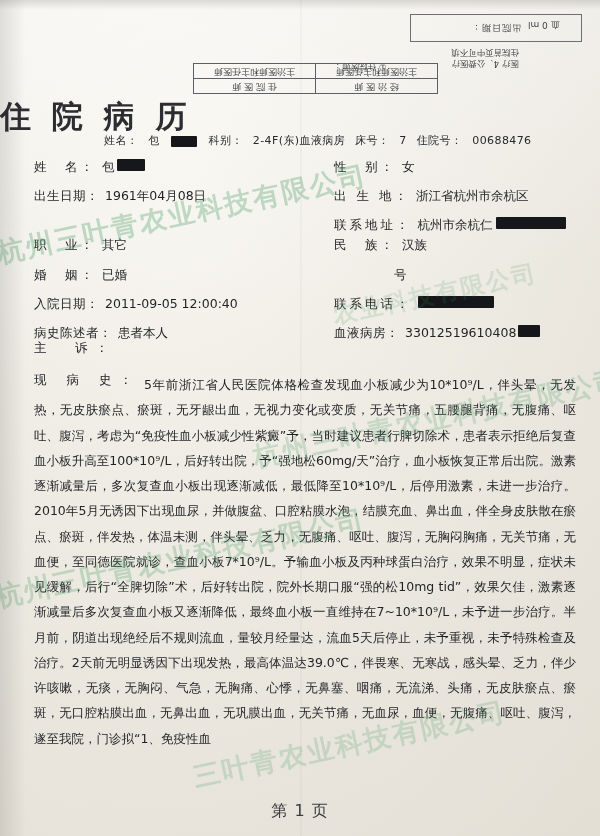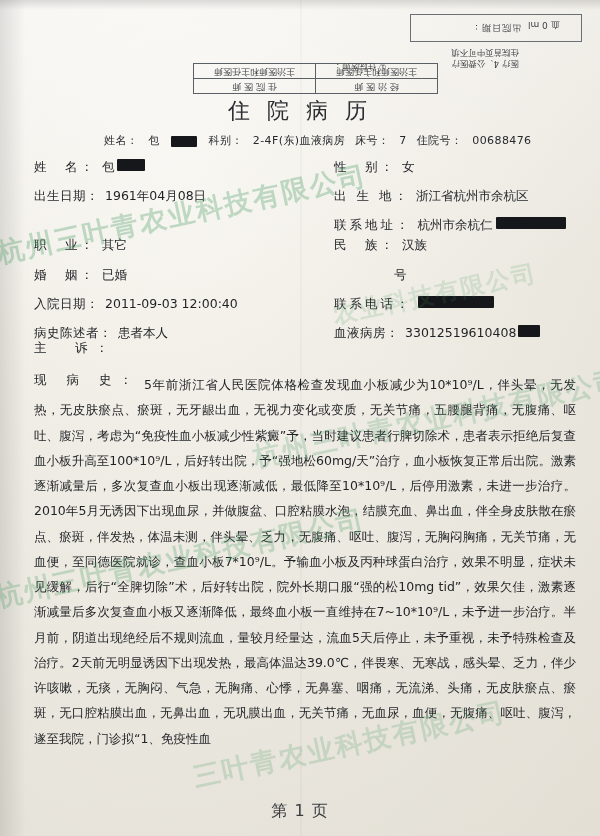--- a/index.html
+++ b/index.html
@@ -89,24 +89,24 @@
     background: #15171a;
     border-radius: 1px;
     vertical-align: middle;
   }
 
   
   .doc-title {
     position: absolute;
     top: 96px;
     left: 0; right: 0;
-    text-align: center;
+    text-align: left;
     font-family: "DejaVu Serif", serif;
-    font-size: 22px;
-    font-weight: normal;
+    font-size: 31px;
+    font-weight: bold;
     letter-spacing: 5px;
     color: #2b2d31;
   }
 
   
   .id-line {
     position: absolute;
     top: 133px;
     left: 104px;
     right: 20px;
@@ -318,21 +318,21 @@
         <span class="fval">已婚</span>
       </div>
       <div class="fcol">
         <span class="fval" style="margin-left:60px">号</span>
       </div>
     </div>
 
     <div class="frow">
       <div class="fcol left">
         <span class="flabel tight">入院日期：</span>
-        <span class="fval">2011-09-03 12:00:40</span>
+        <span class="fval">2011-09-05 12:00:40</span>
       </div>
       <div class="fcol">
         <span class="flabel">联系电话：</span>
         <span class="redact" style="width:76px;height:12px;"></span>
       </div>
     </div>
 
     <div class="frow">
       <div class="fcol left">
         <span class="flabel tight">病史陈述者：</span>

